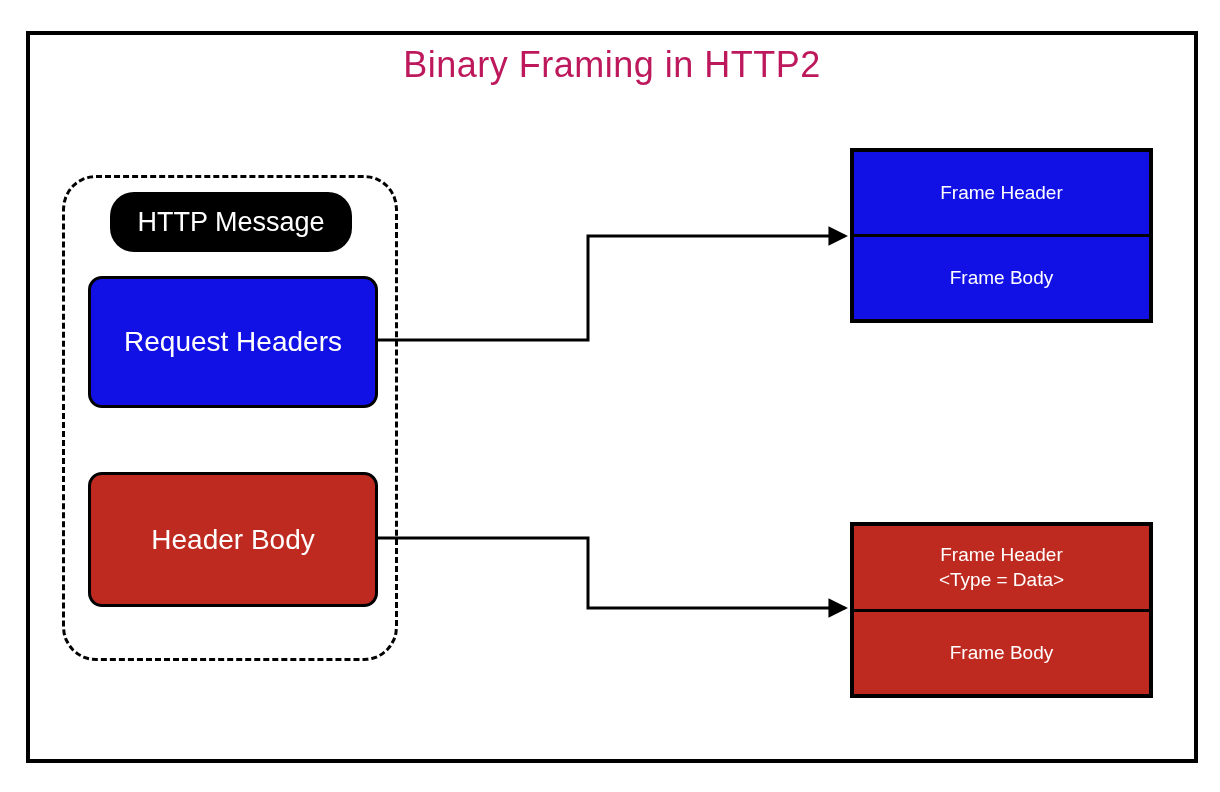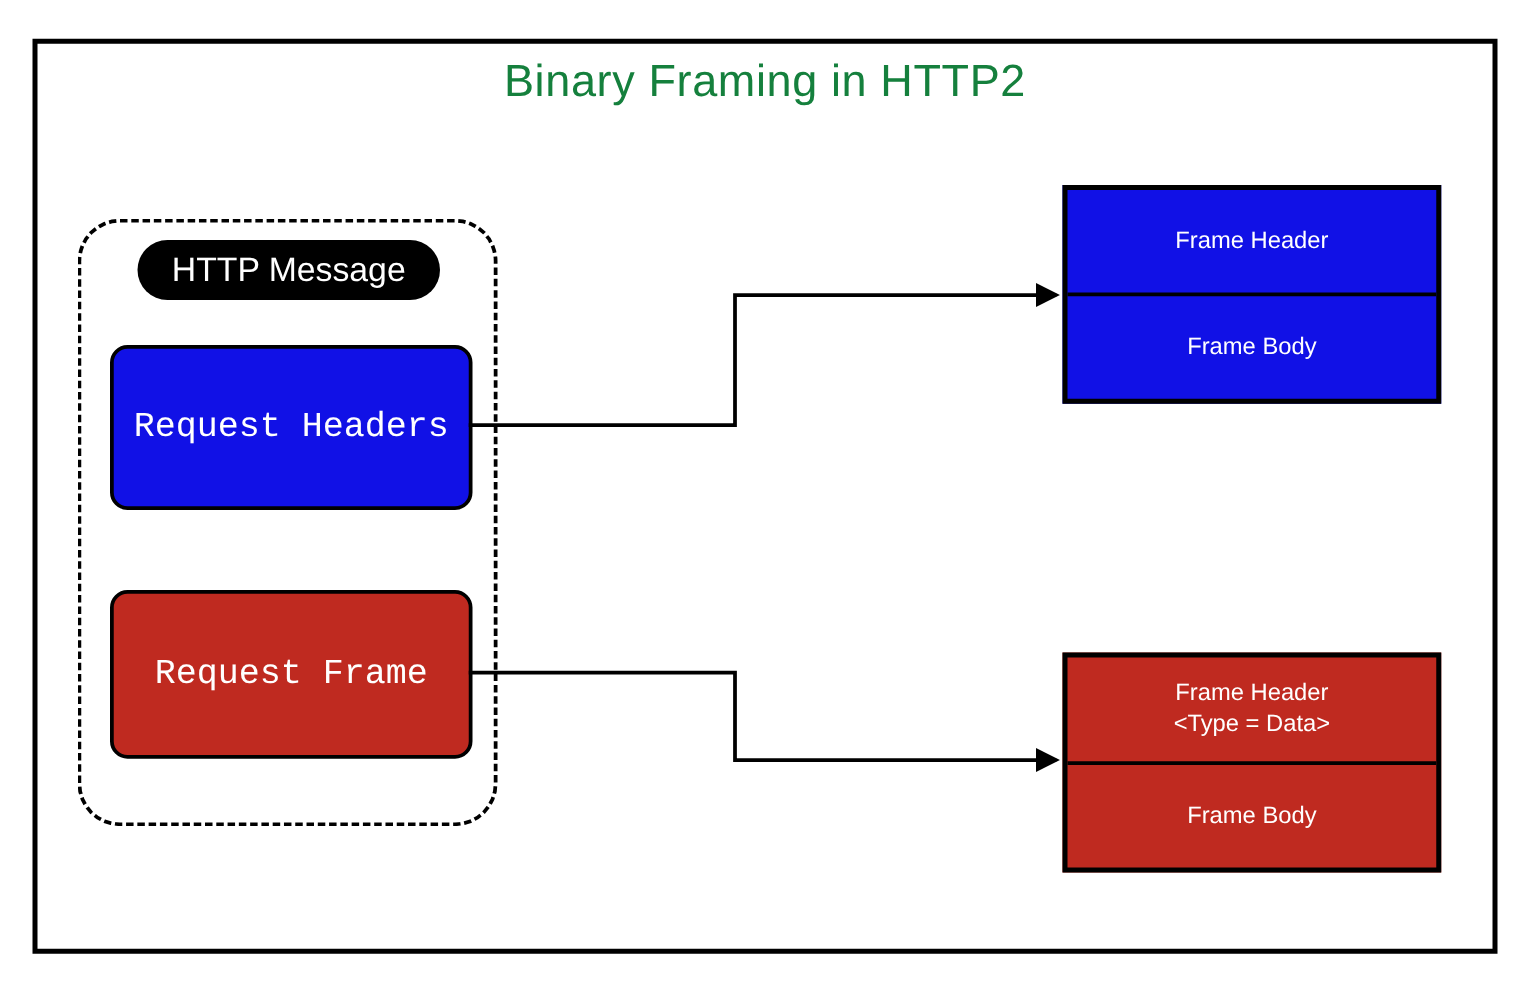--- a/index.html
+++ b/index.html
@@ -24,59 +24,58 @@
     border: 4px solid #000000;
     background: #ffffff;
   }
   .diagram-title {
     position: absolute;
     left: 26px;
     top: 44px;
     width: 1172px;
     text-align: center;
     font-size: 36px;
-    color: #15803d;
+    color: #be185d;
     letter-spacing: 0.5px;
   }
   .message-group {
     position: absolute;
     left: 62px;
     top: 175px;
     width: 330px;
     height: 480px;
     border: 3px dashed #000000;
     border-radius: 34px;
     background: transparent;
   }
   .http-message-pill {
     position: absolute;
     left: 110px;
     top: 192px;
     width: 242px;
-    height: 48px;
+    height: 60px;
     background: #000000;
     border-radius: 24px;
     color: #ffffff;
     font-size: 27px;
     display: flex;
     align-items: center;
     justify-content: center;
   }
   .node-box {
     position: absolute;
     left: 88px;
     width: 284px;
     border: 3px solid #000000;
     border-radius: 14px;
     color: #ffffff;
     font-size: 28px;
     display: flex;
     align-items: center;
     justify-content: center;
-    font-family: Liberation Mono, monospace;
   }
   .request-headers-box {
     top: 276px;
     height: 126px;
     background: #1111e6;
   }
   .request-body-box {
     top: 472px;
     height: 129px;
     background: #bf2a20;
@@ -137,21 +136,21 @@
 
   <div class="http-message-pill">
     <span>HTTP Message</span>
   </div>
 
   <div class="node-box request-headers-box">
     <span>Request Headers</span>
   </div>
 
   <div class="node-box request-body-box">
-    <span>Request Frame</span>
+    <span>Header Body</span>
   </div>
 
   <div class="frame-box headers-frame-box">
     <div class="frame-section">
       <div>Frame Header</div>
     </div>
     <div class="frame-divider"></div>
     <div class="frame-section">
       <div>Frame Body</div>
     </div>

